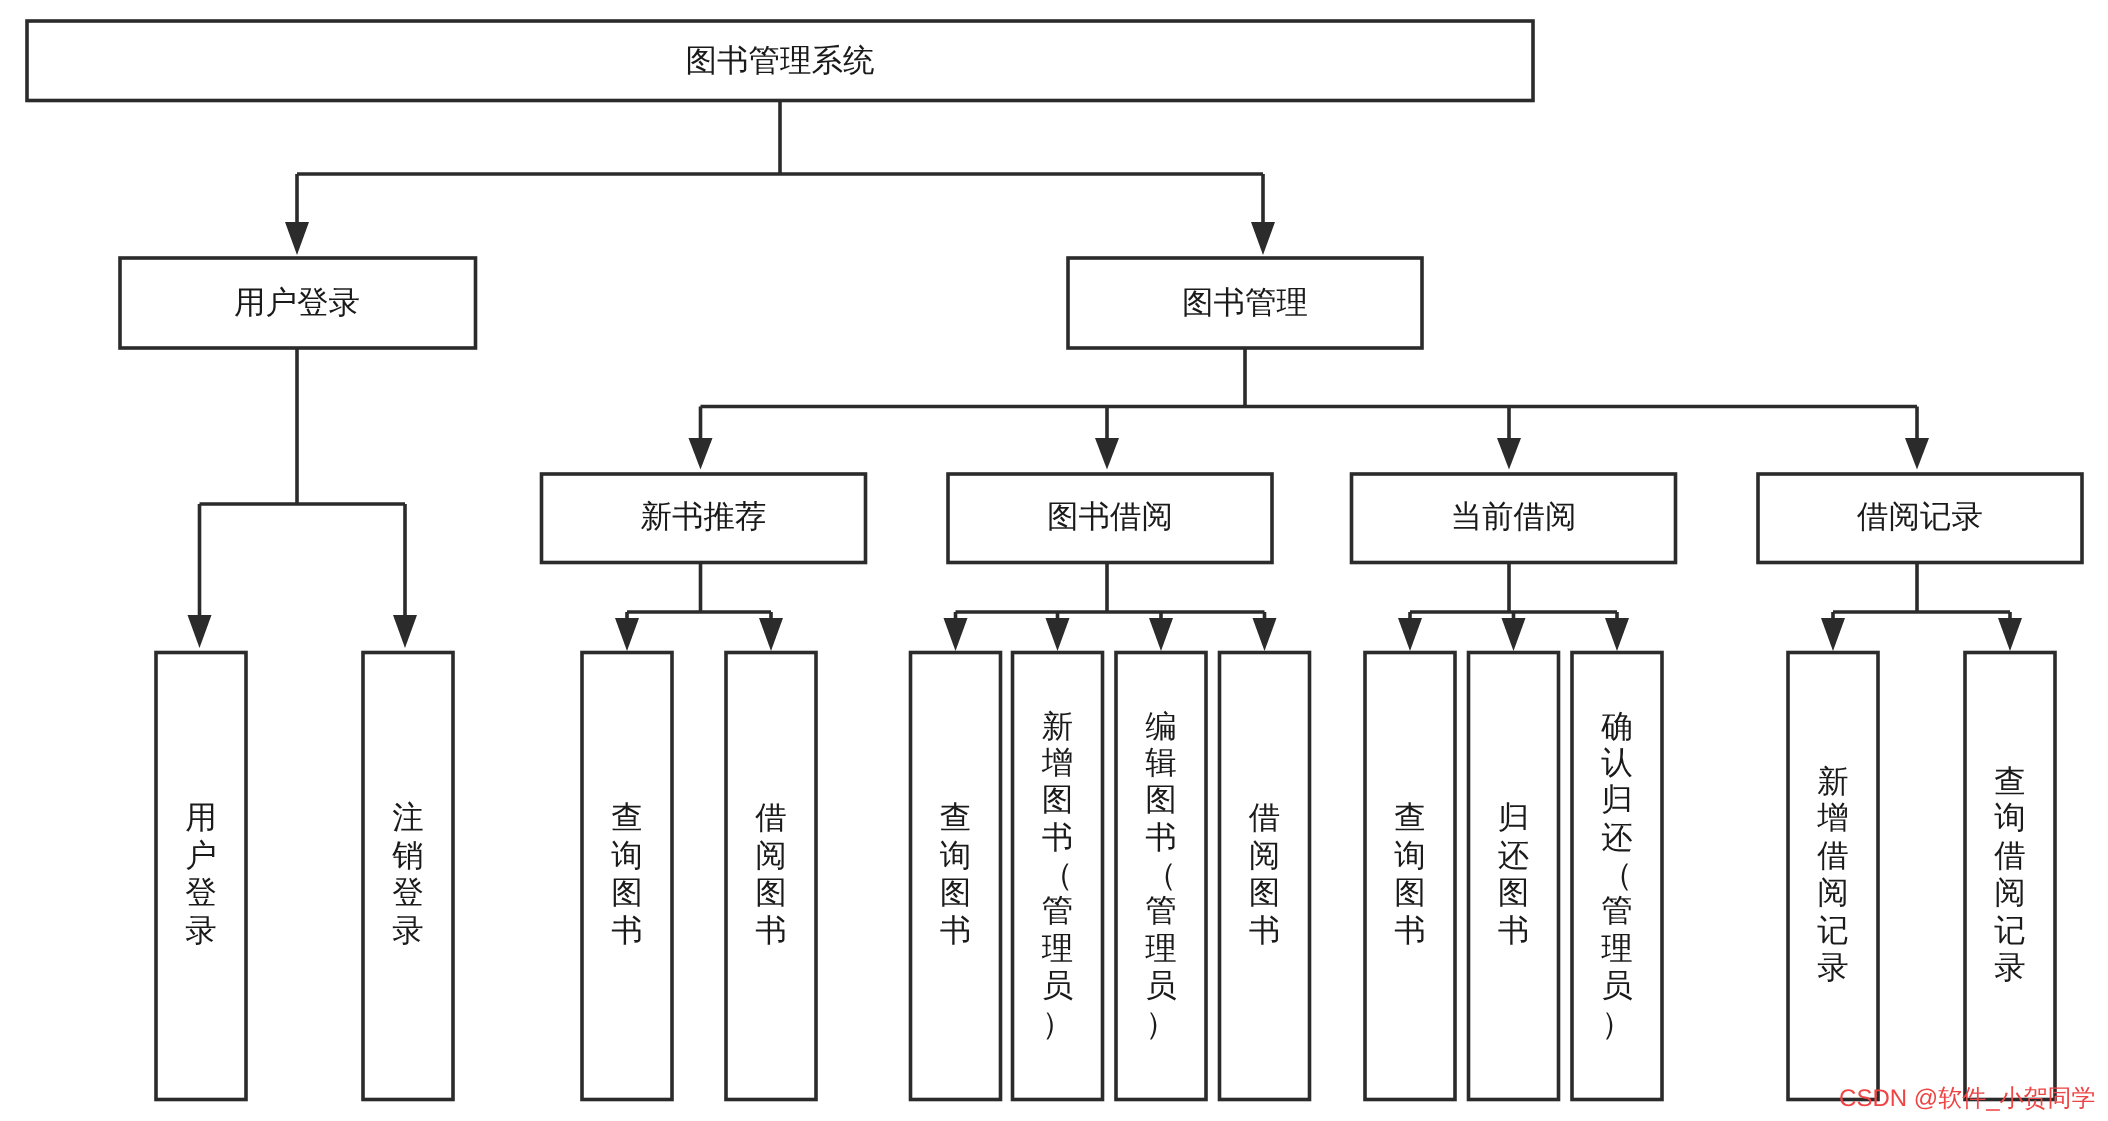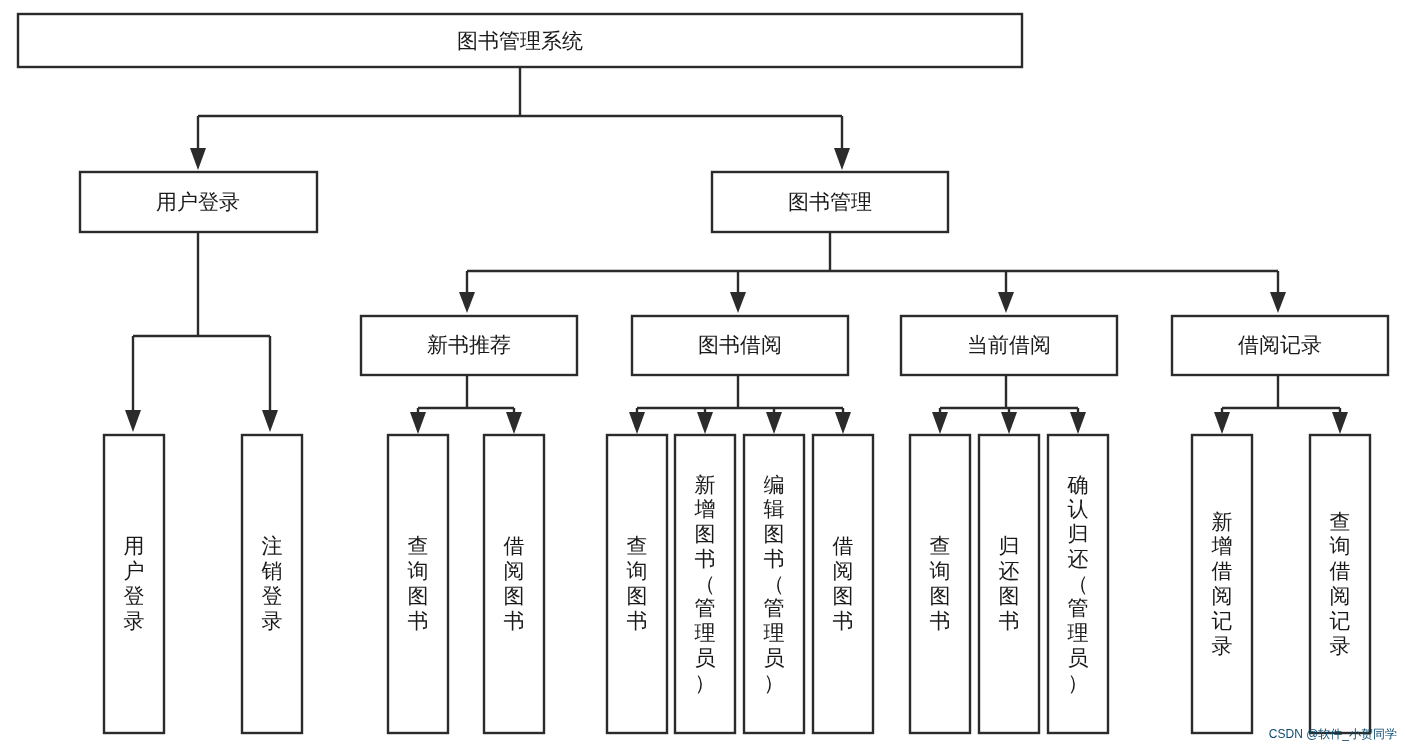--- a/index.html
+++ b/index.html
@@ -58,22 +58,22 @@
     letter-spacing: 0;
   }
   .vert-text-wrap span {
     display: block;
   }
   .watermark {
     position: absolute;
     right: 8px;
     bottom: 4px;
     font-family: "Liberation Sans", "DejaVu Sans", sans-serif;
-    font-size: 12px;
-    color: #0c4a6e;
+    font-size: 16px;
+    color: #ef4444;
     white-space: nowrap;
     pointer-events: none;
   }
 </style>
 </head>
 <body>
 
 <svg id="diagram" viewBox="0 0 1405 747">
 
   <g>

